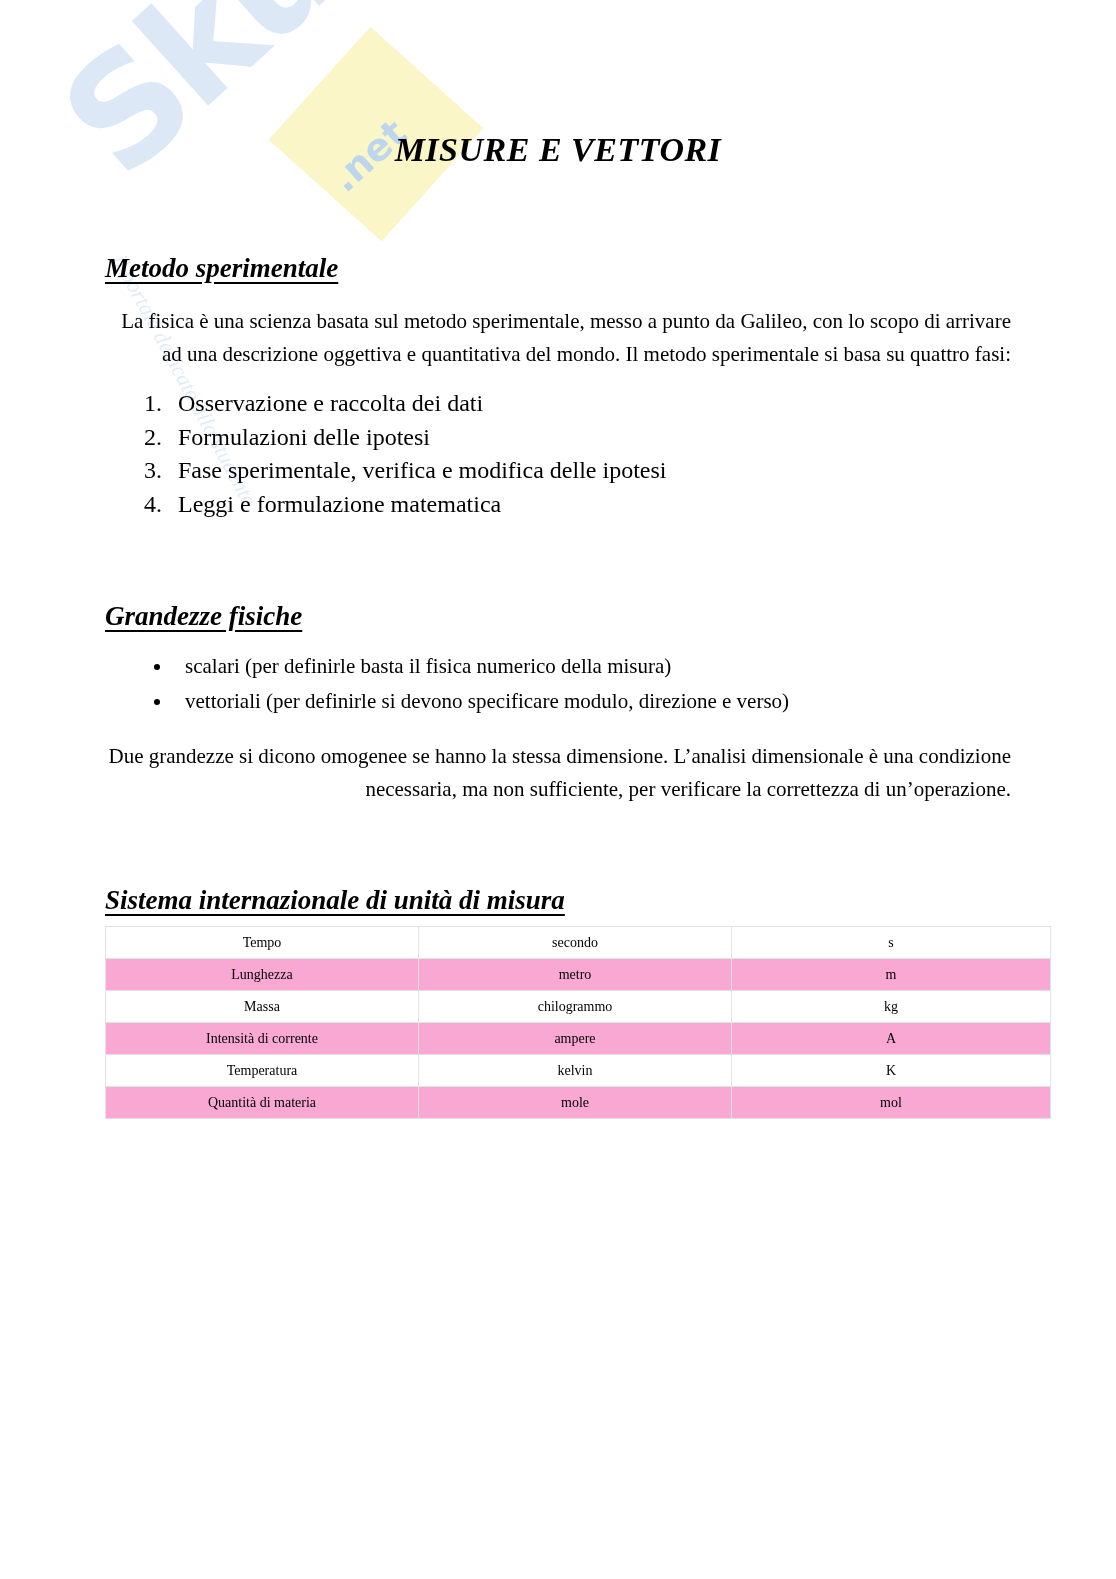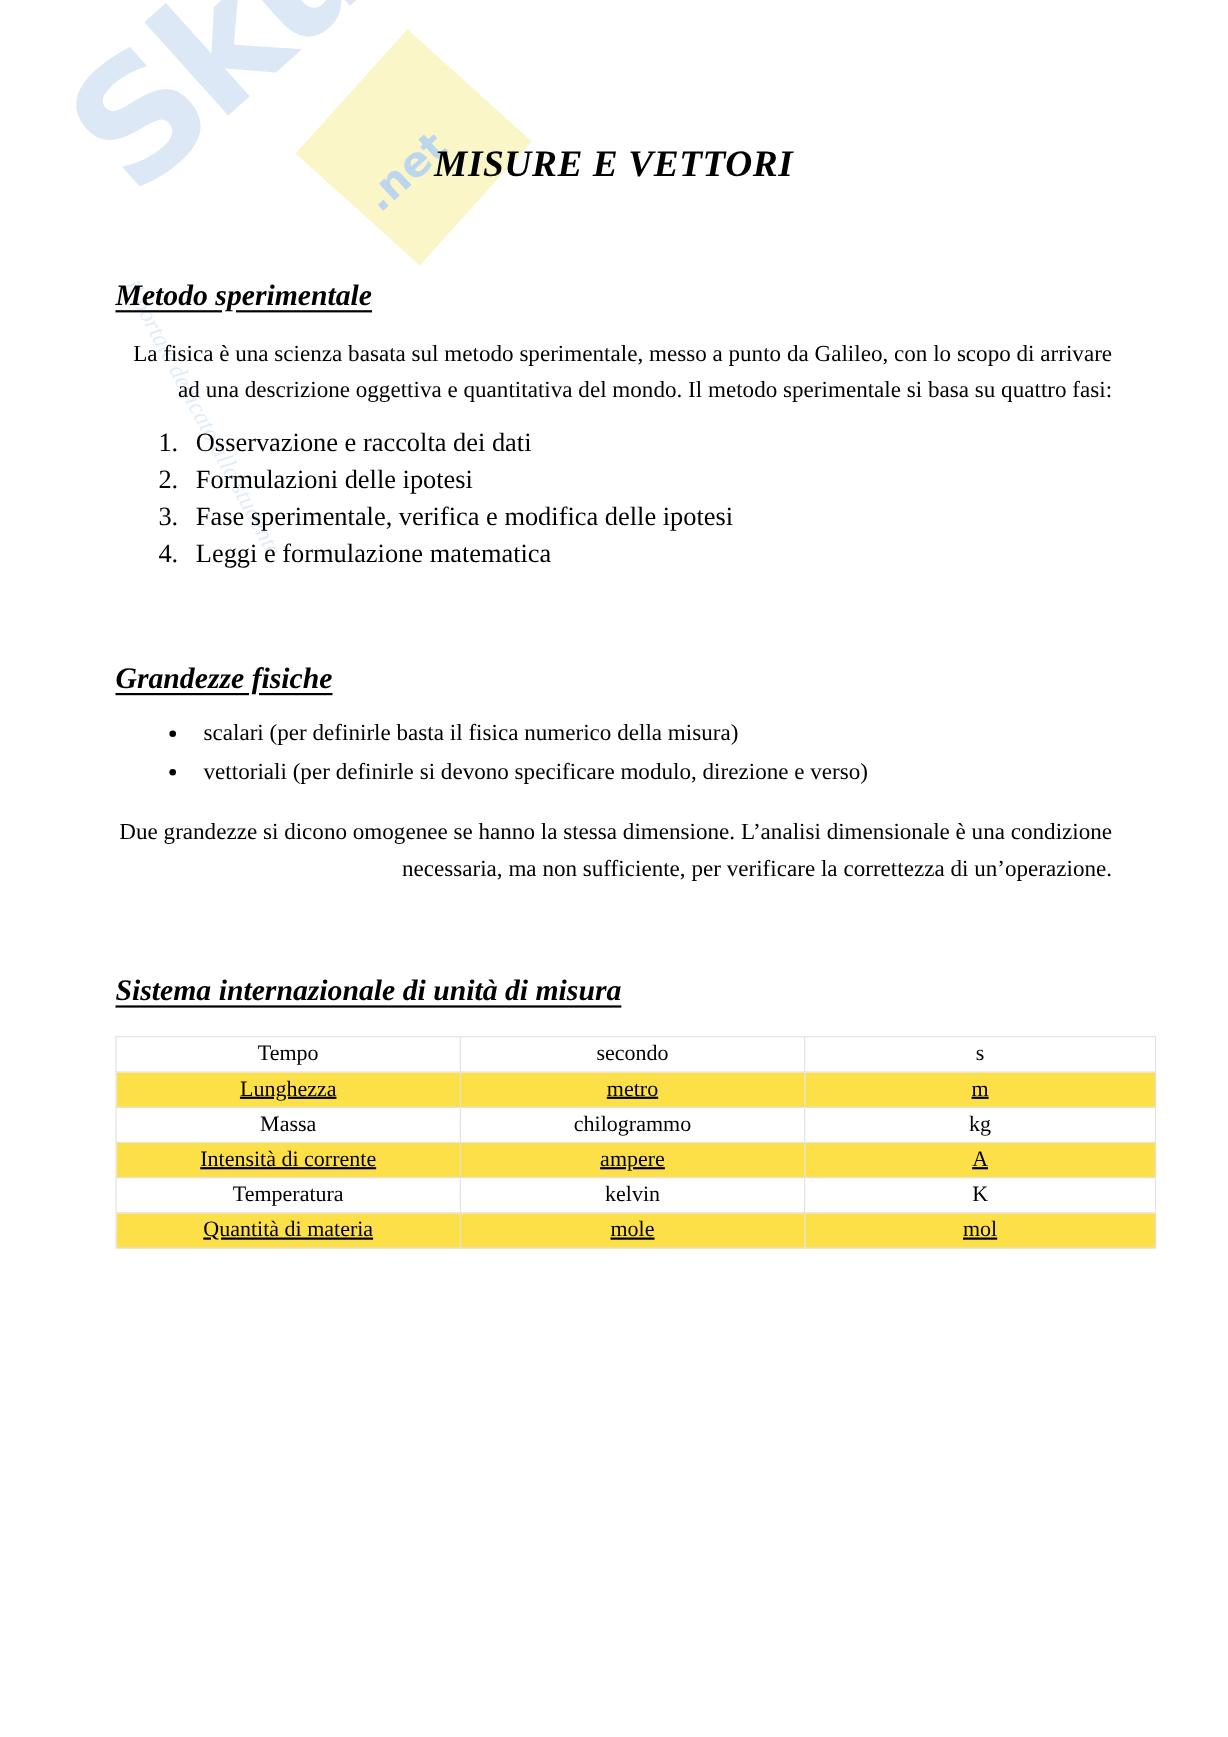--- a/index.html
+++ b/index.html
@@ -122,35 +122,35 @@
     font-size: 21px;
     line-height: 35px;
     margin: 17px 0 0 0;
     padding-left: 68px;
     list-style-type: disc;
   }
   ul.bul-list li { padding-left: 12px; }
 
   
   table.si-table {
-    margin-top: 26px;
+    margin-top: 10px;
     border-collapse: collapse;
     width: 906px;
     table-layout: fixed;
-    font-size: 20px;
+    font-size: 14px;
   }
   table.si-table td {
     border: 1px solid #e2e2e2;
     height: 31px;
     padding: 0 6px;
     line-height: 31px;
     text-align: center;
     white-space: nowrap;
   }
-  table.si-table tr.alt td { background: #fde047; text-decoration: underline; }
+  table.si-table tr.alt td { background: #f9a8d4; }
   table.si-table td.c1 { width: 300px; }
   table.si-table td.c2 { width: 300px; }
   table.si-table td.c3 { width: 306px; }
 </style>
 </head>
 <body>
 
 <div class="page">
 
   <div class="watermark">

